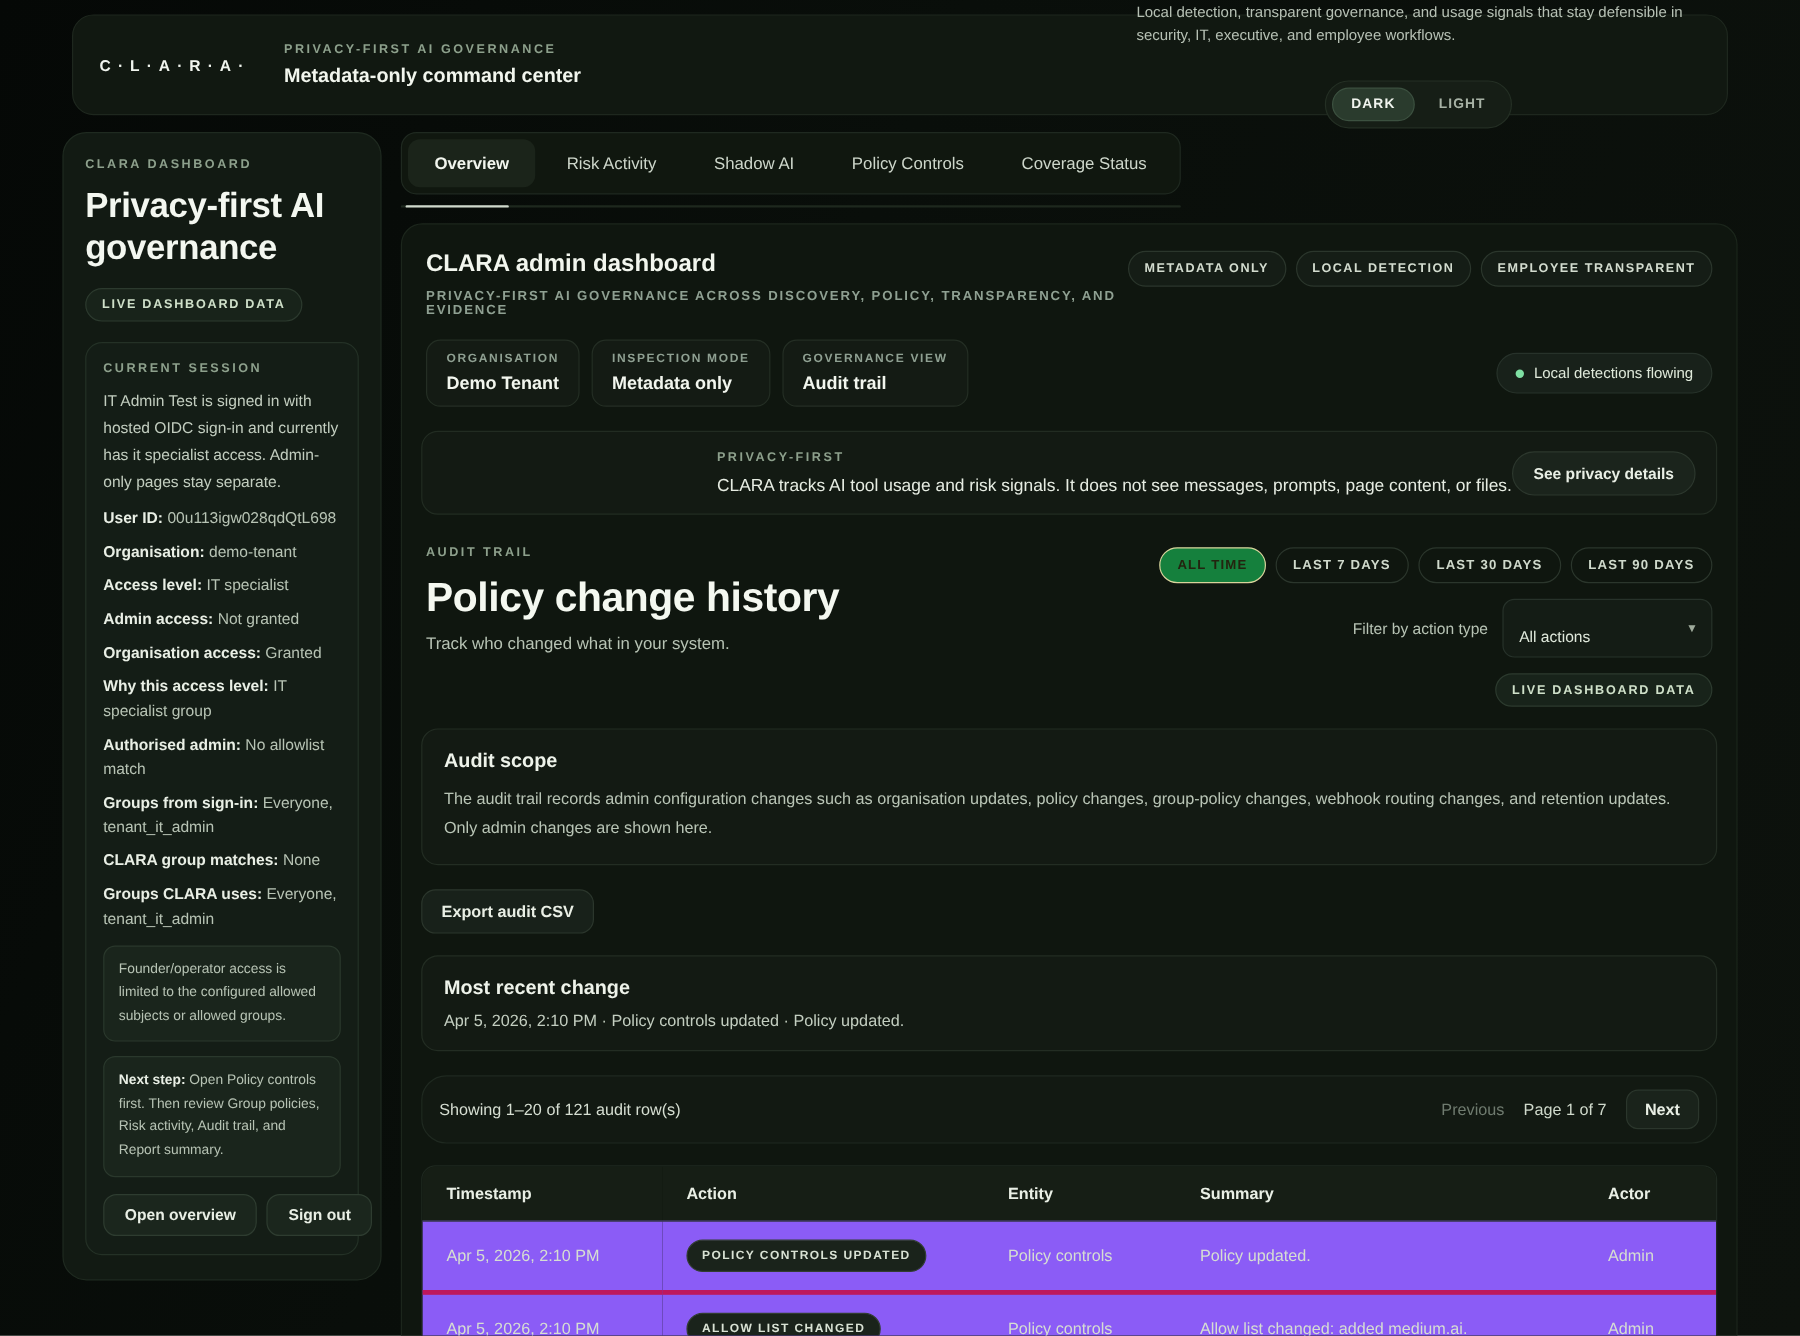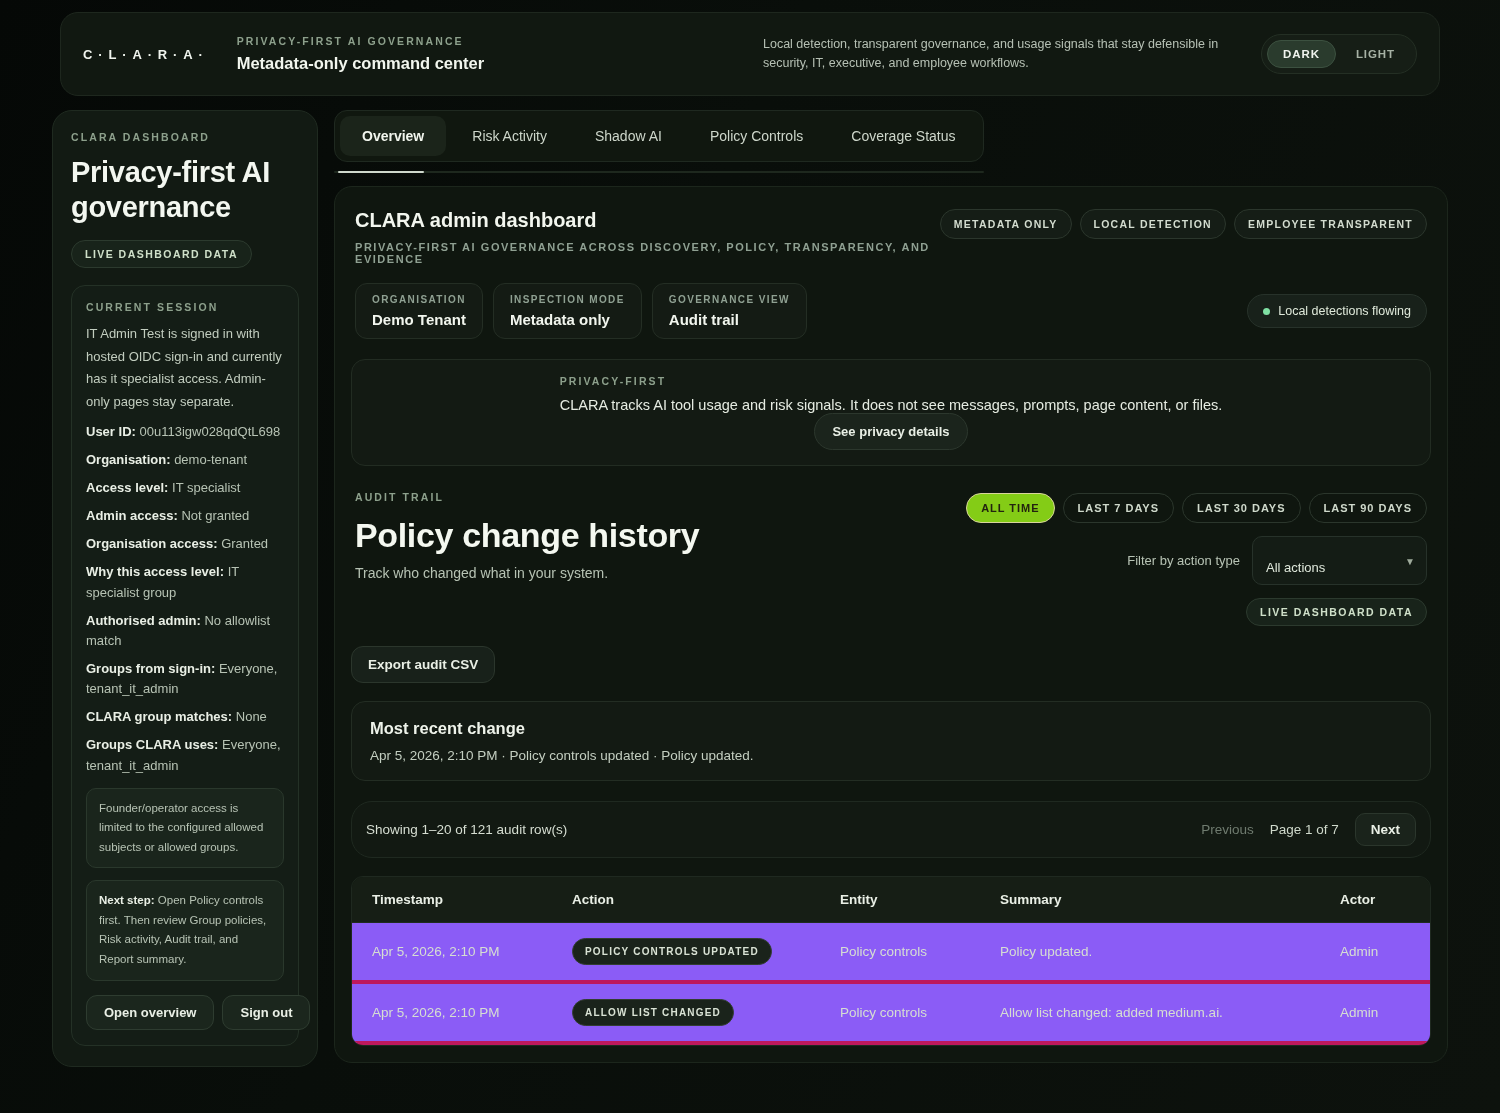--- a/index.html
+++ b/index.html
@@ -16,21 +16,21 @@
   .topbar {
     margin:12px 60px 0 60px; height:84px;
     background:#111811; border:1px solid #1e271e; border-radius:18px;
     display:flex; align-items:center; justify-content:space-between;
     padding:0 22px 0 14px;
   }
   .brand { display:flex; align-items:center; gap:28px; }
   .logo { font-size:13px; font-weight:700; letter-spacing:0.45em; color:#f0f4ee; padding-left:8px; white-space:nowrap; }
   .brand-text .eyebrow { margin-bottom:7px; }
   .brand-title { font-size:16.5px; font-weight:700; color:#f2f6ee; }
-  .topbar-right { display:flex; align-items:center; gap:28px; }
+  .topbar-right { display:flex; align-items:center; gap:28px;flex-direction:column; }
   .top-desc { width:470px; font-size:12.5px; line-height:1.55; color:#b6c0b4; }
   .theme-toggle {
     display:flex; align-items:center; gap:4px; padding:5px;
     background:#161e16; border:1px solid #242f24; border-radius:999px;
   }
   .theme-btn {
     border:none; background:transparent; color:#a7b2a5;
     font-family:inherit; font-size:11.5px; font-weight:700; letter-spacing:0.08em;
     padding:8px 16px; border-radius:999px; cursor:pointer;
   }
@@ -93,41 +93,41 @@
   .chip-spacer { flex:1; }
   .status-pill {
     display:flex; align-items:center; gap:8px;
     background:#18211a; border:1px solid #27322a; border-radius:999px;
     padding:9px 15px; font-size:12.5px; color:#dfe9da;
   }
   .dot { width:7px; height:7px; border-radius:50%; background:#7fe0a3; }
 
   .privacy-card {
     margin-top:20px; background:#131a13; border:1px solid #222c22; border-radius:14px;
-    padding:15px 17px; display:flex; justify-content:flex-end; align-items:center;flex-direction:column;
+    padding:15px 17px; display:flex; justify-content:flex-end; align-items:center;
   }
   .privacy-text { margin-top:10px; font-size:14.5px; color:#e6ece2; }
   .ghost-btn {
     background:#1b241c; border:1px solid #2c372d; border-radius:999px;
     color:#e9efe5; font-family:inherit; font-size:13px; font-weight:600;
     padding:10px 17px; cursor:pointer; white-space:nowrap;
   }
 
   
   .audit-head { display:flex; justify-content:space-between; margin-top:25px; padding:0 4px; }
   .audit-title { font-size:34px; font-weight:700; color:#f4f8f0; letter-spacing:-0.01em; margin-top:13px; }
   .audit-sub { font-size:14px; color:#b7c3b4; margin-top:10px; }
   .audit-right { display:flex; flex-direction:column; align-items:flex-end; gap:13px; padding-top:2px; }
   .time-pills { display:flex; gap:8px; }
   .time-pill {
     background:transparent; border:1px solid #2b362c; border-radius:999px;
     color:#cfd9cb; font-family:inherit; font-size:11px; font-weight:700; letter-spacing:0.09em;
     padding:8px 14px; cursor:pointer; white-space:nowrap;
   }
-  .time-pill.active { background:#84cc16; border-color:#d9d49c; color:#23240f; }
+  .time-pill.active { background:#15803d; border-color:#d9d49c; color:#23240f; }
   .filter-row { display:flex; align-items:center; gap:12px; }
   .filter-label { font-size:13px; color:#b7c3b4; }
   .select {
     position:relative; background:#141c15; border:1px solid #27322a; border-radius:10px;
     color:#dfe8db; font-size:13px; padding:23px 38px 9px 13px; min-width:175px; cursor:pointer;
   }
   .select .chev { position:absolute; right:11px; top:50%; transform:translateY(-50%); font-size:10px; color:#9fab9c; }
 
   
   .scope-card, .recent-card { margin-top:18px; background:#131a13; border:1px solid #232d23; border-radius:14px; padding:17px 18px; }
@@ -296,20 +296,24 @@
             <span class="filter-label">Filter by action type</span>
             <div class="select">
               <span>All actions</span>
               <span class="chev">▼</span>
             </div>
           </div>
           <span class="badge-live" style="margin-top:0;">LIVE DASHBOARD DATA</span>
         </div>
       </div>
 
+      <div class="scope-card">
+        <div class="card-title">Audit scope</div>
+        <p class="card-text">The audit trail records admin configuration changes such as organisation updates, policy changes, group-policy changes, webhook routing changes, and retention updates. Only admin changes are shown here.</p>
+      </div>
 
       <button class="export-btn">Export audit CSV</button>
 
       <div class="recent-card">
         <div class="card-title">Most recent change</div>
         <p class="recent-text">Apr 5, 2026, 2:10 PM · Policy controls updated · Policy updated.</p>
       </div>
 
       <div class="pagination">
         <span class="pagination-summary">Showing 1–20 of 121 audit row(s)</span>

